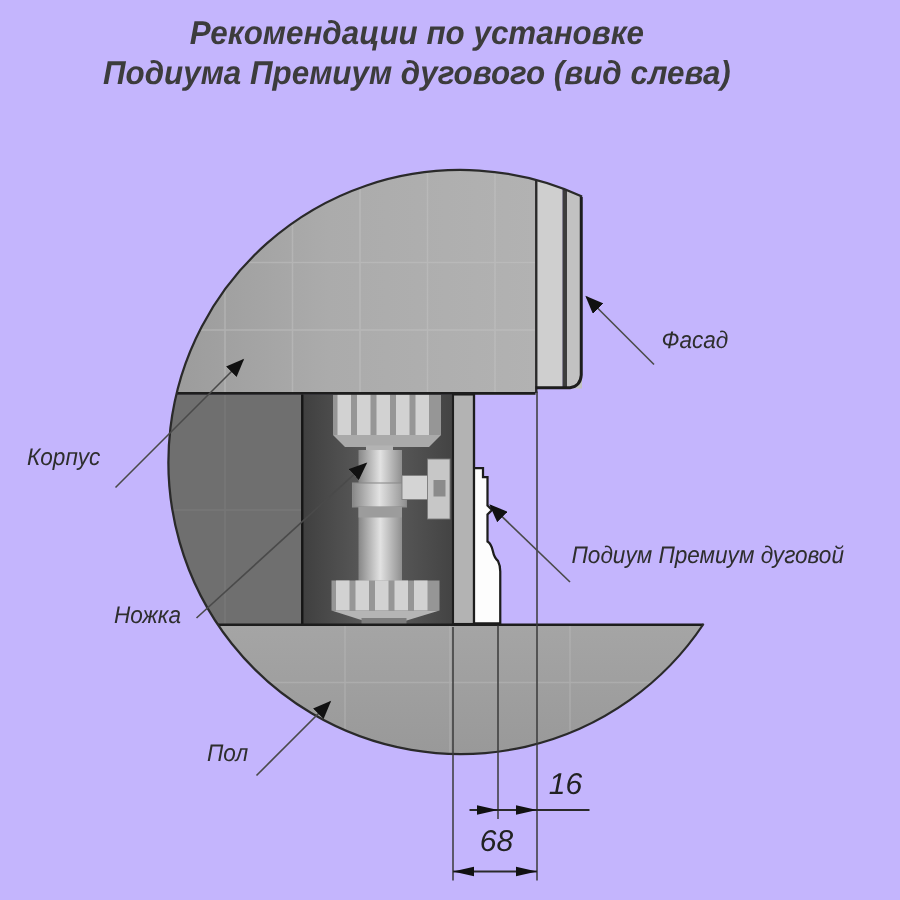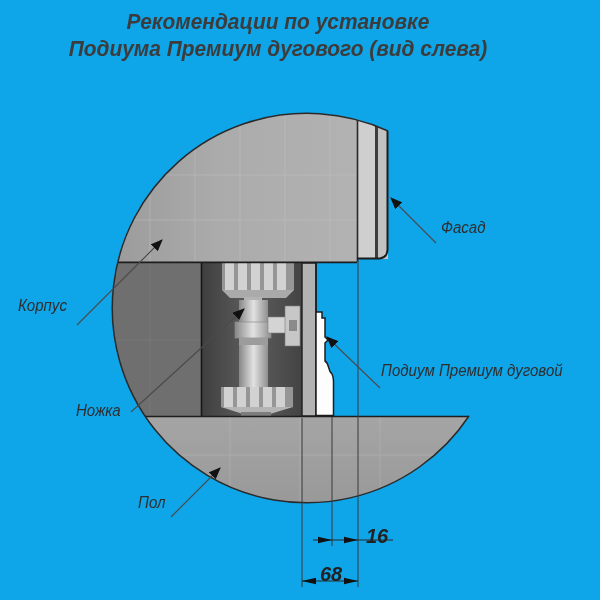--- a/index.html
+++ b/index.html
@@ -1,31 +1,30 @@
 <!DOCTYPE html>
 <html><head>
 <meta charset="utf-8">
 <style>
   html,body{margin:0;padding:0;background:#fff;width:600px;height:600px;overflow:hidden;}
   body{font-family:"Liberation Sans", sans-serif;color:#333;}
-  .stage{position:absolute;left:0;top:0;width:600px;height:600px;background:#0ea5e9;}
+  .stage{position:absolute;left:0;top:0;width:600px;height:600px;background:#c4b5fd;}
   svg{position:absolute;left:0;top:0;}
   .title{
     position:absolute;left:0;top:8px;width:556px;text-align:center;
     font-style:italic;font-weight:600;font-size:22px;line-height:27px;color:#3c3c3c;
     transform:scaleX(.95);transform-origin:277px 0;
   }
   .lbl{
     position:absolute;font-style:italic;font-size:16px;color:#2e2e2e;white-space:nowrap;
     transform:scaleX(.94);transform-origin:left top;font-weight:500;
   }
   .dim{
     position:absolute;font-style:italic;font-size:20px;color:#222;width:50px;text-align:center;
-    font-weight:700;
-    margin-top:13px;
+    font-weight:400;
   }
 </style>
 </head>
 <body>
 
 <div class="stage">
 
   <svg width="600" height="600" viewBox="0 0 600 600">
     <defs>
       <clipPath id="detailCircle">

